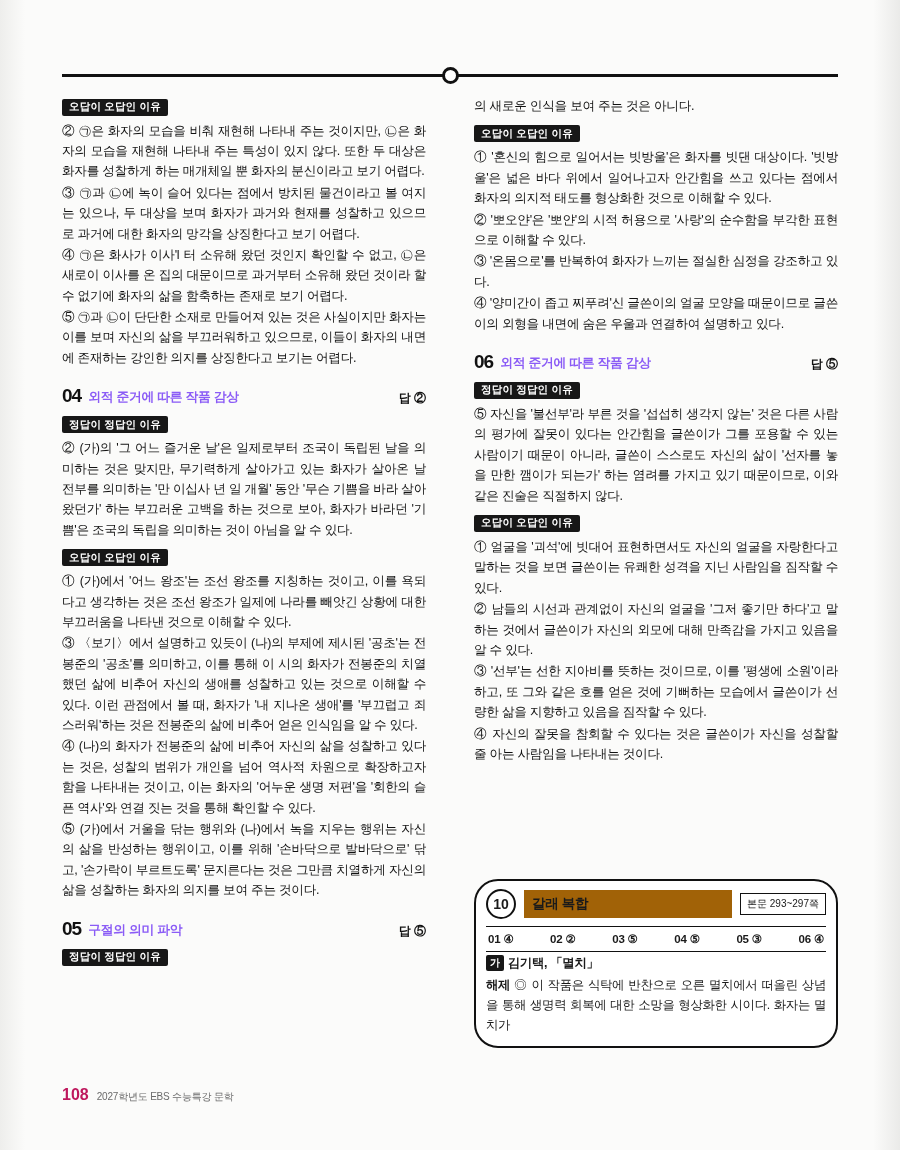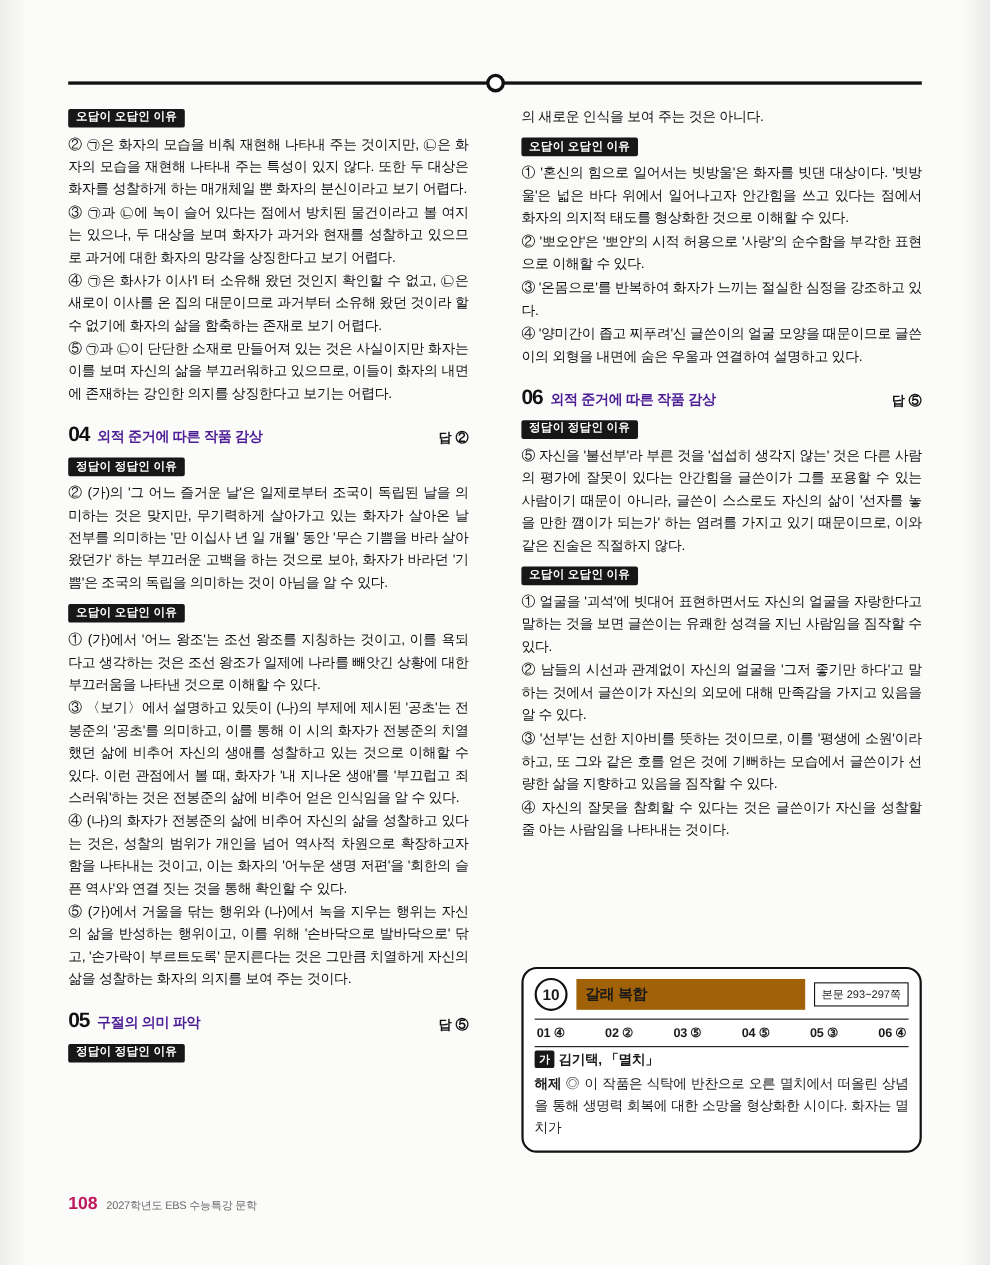--- a/index.html
+++ b/index.html
@@ -89,41 +89,41 @@
     font-size:19px;
     font-weight:bold;
     color:#111;
     letter-spacing:-1px;
     line-height:1;
     margin-right:7px;
   }
   .qtitle {
     font-size:12.8px;
     font-weight:bold;
-    color:#4c1d95;
+    color:#8b5cf6;
     line-height:1;
     flex:1;
     padding-bottom:1px;
     letter-spacing:-0.3px;
   }
   .qans {
     font-size:12px;
     font-weight:bold;
     color:#111;
     line-height:1;
     padding-bottom:1px;
     white-space:nowrap;
   }
 
   
   .genrebox {
     position:absolute;
     left:0; right:0; bottom:62px;
     border:2px solid #111;
-    border-radius:14px;
+    border-radius:24px;
     background:#fff;
     padding:8px 10px 10px 10px;
   }
   .genre-top {
     display:flex; align-items:center; gap:8px;
   }
   .genre-num {
     width:30px; height:30px; border-radius:50%;
     border:2px solid #111;
     display:flex; align-items:center; justify-content:center;

